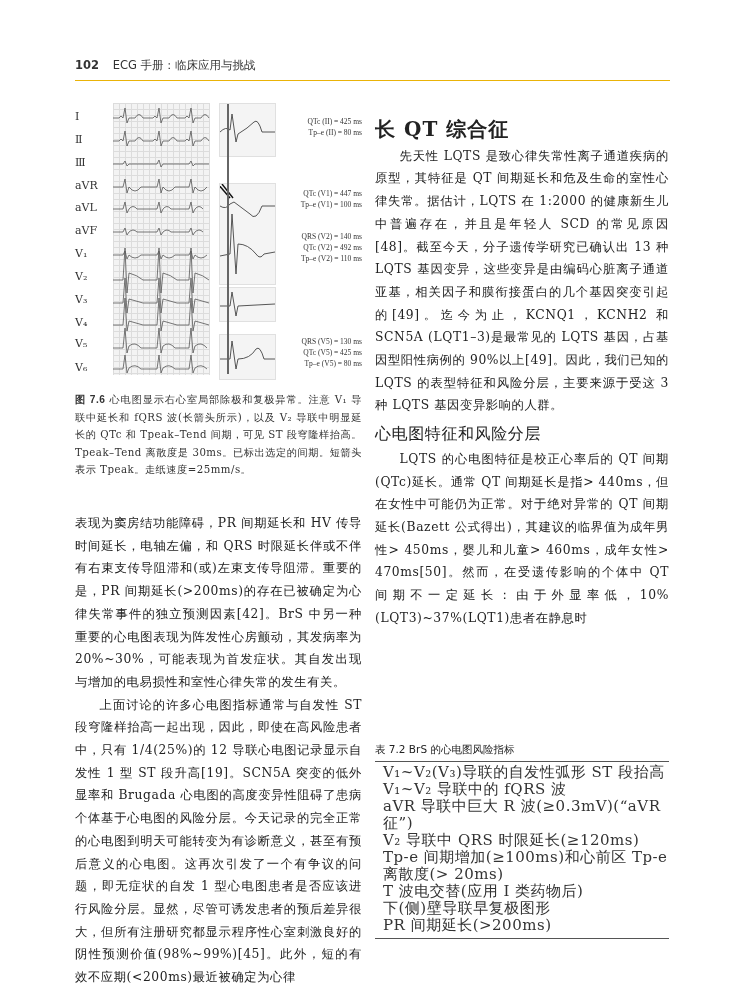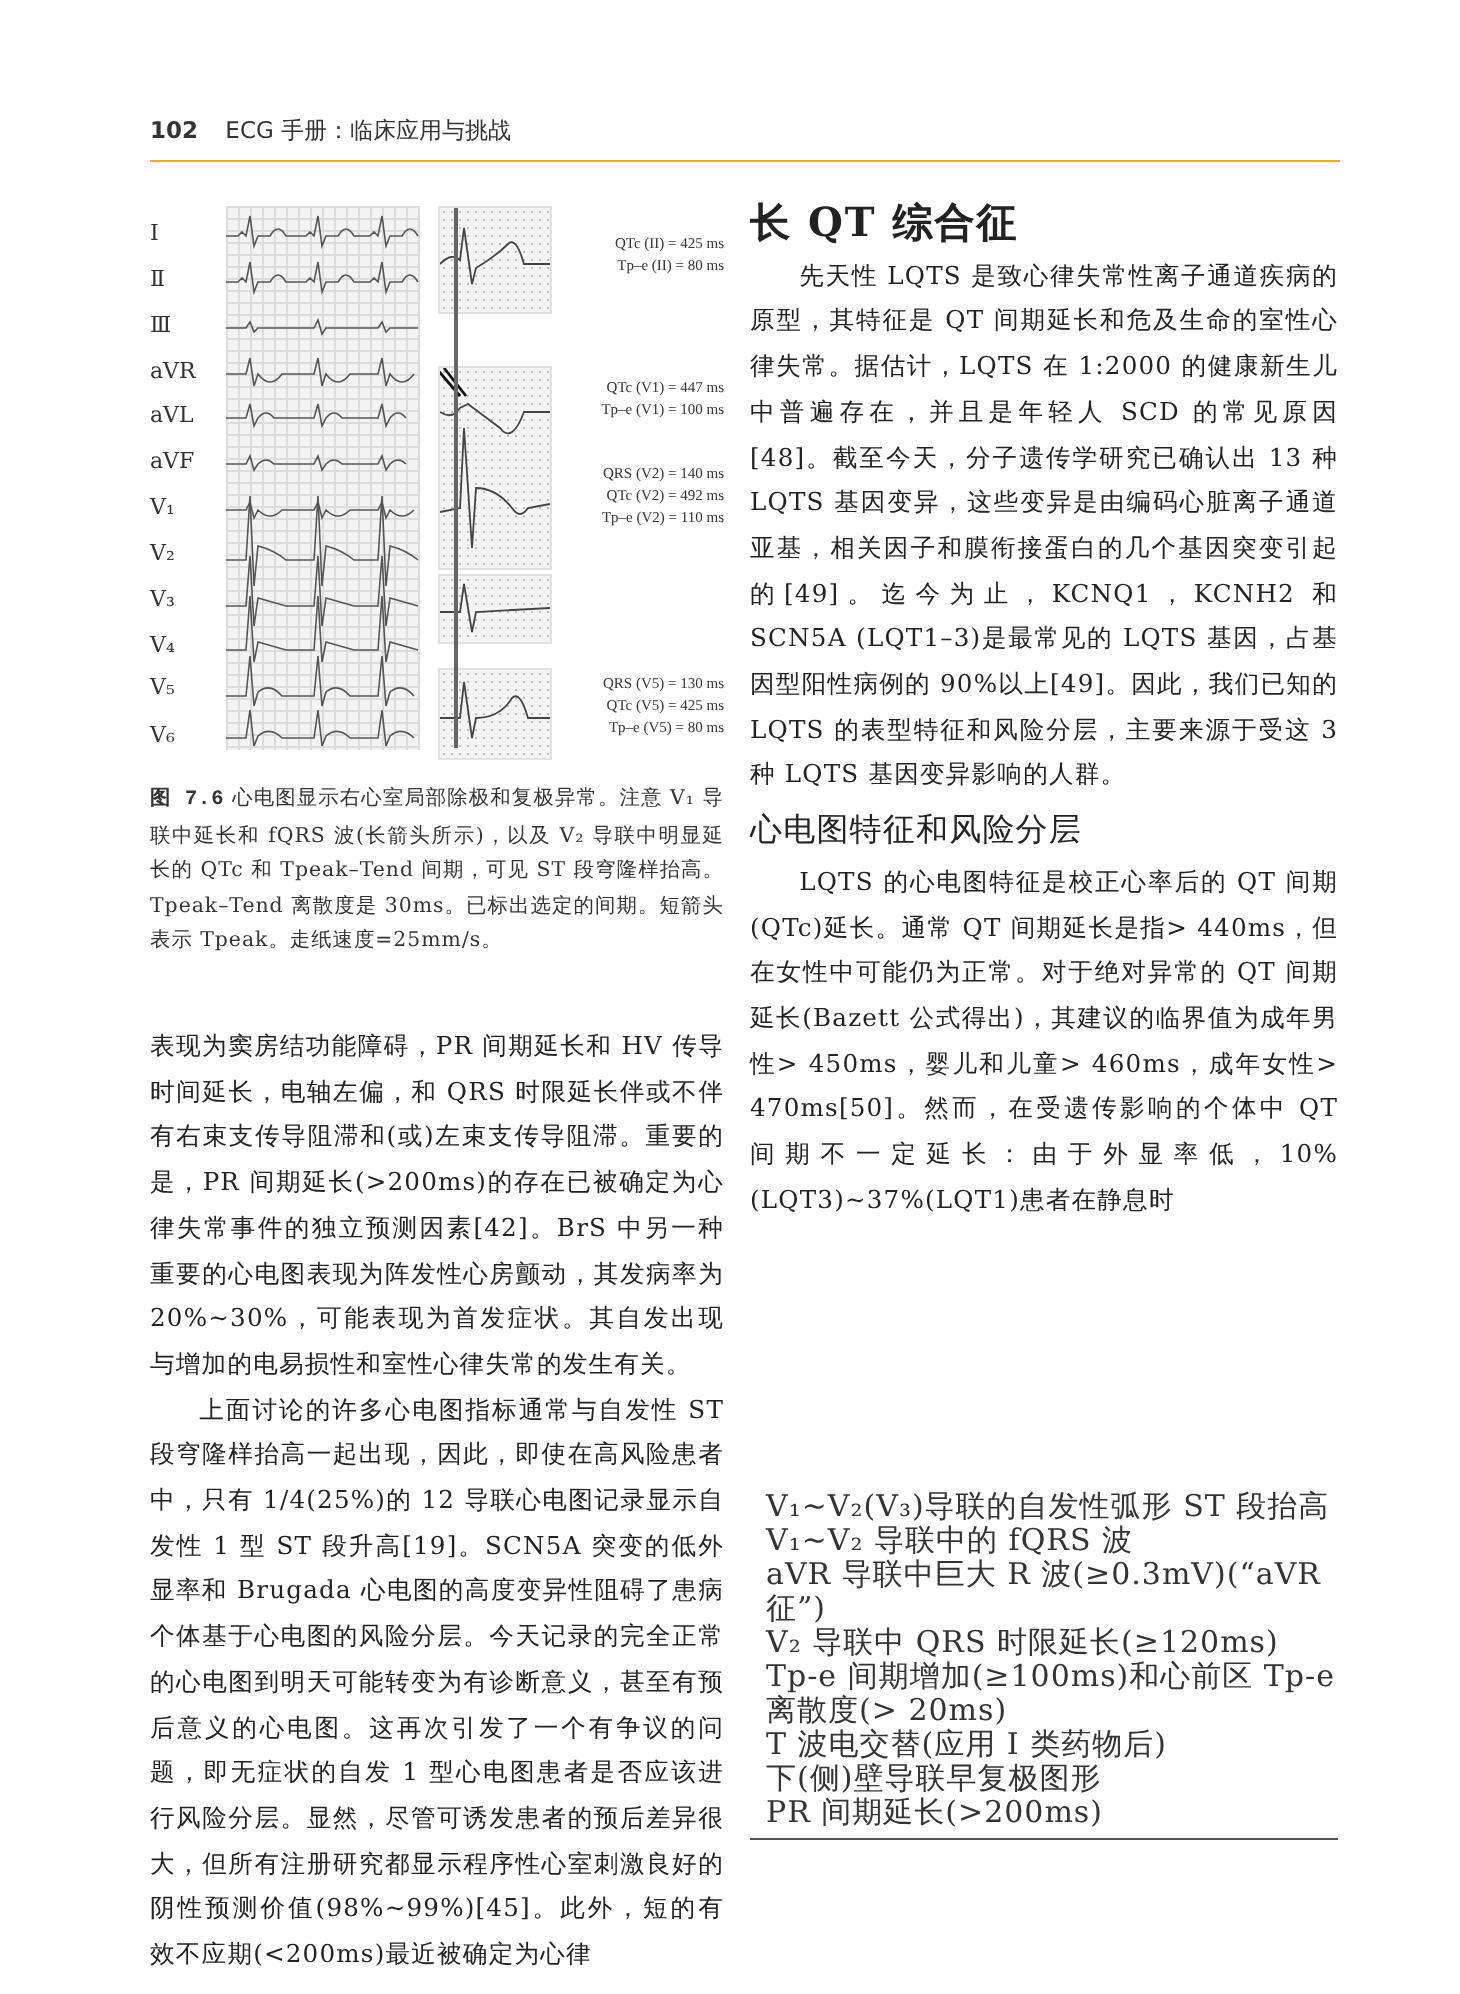--- a/index.html
+++ b/index.html
@@ -22,22 +22,22 @@
                background-size:6px 6px; }
   .lead-label { position:absolute; left:0; width:34px; text-align:left; font-size:11px; font-family:"DejaVu Serif",serif; color:#333; }
   .zoom-box { position:absolute; left:144px; width:55px; background-color:#f4f4f4;
               background-image:radial-gradient(#bbb 0.6px, transparent 0.7px); background-size:4px 4px;
               border:1px solid #e0e0e0; }
   .vline { position:absolute; left:152px; top:4px; width:2px; height:270px; background:#666; }
   .meas { position:absolute; left:205px; width:82px; text-align:right; font-family:Liberation Serif, serif;
           font-size:7.5px; line-height:11px; color:#333; }
   .caption { position:absolute; left:75px; top:391px; width:287px; font-size:10.2px; line-height:17.5px;
              letter-spacing:0.5px; text-align:justify; color:#333; }
-  .caption b { font-family:Liberation Mono, monospace; }
-  h2.sec { margin:2px 0 4px 0; font-size:20px; font-weight:bold; font-family:"DejaVu Serif",serif; letter-spacing:1px; }
+  .caption b { font-family:Liberation Sans, sans-serif; }
+  h2.sec { margin:20px 0 4px 0; font-size:20px; font-weight:bold; font-family:"DejaVu Serif",serif; letter-spacing:1px; }
   h3.sub { margin:6px 0 2px 0; font-size:16px; font-weight:normal; font-family:Liberation Sans, sans-serif; }
   .table { position:absolute; left:375px; top:743px; width:294px; }
   .table .title { font-family:"DejaVu Sans","Liberation Sans",sans-serif; font-size:10.5px; padding-bottom:4px; border-bottom:1.5px solid #555; }
   .table .row { font-size:15px; line-height:17px; letter-spacing:0.5px; color:#333; padding-left:8px; }
   .table .rows { padding-top:2px; padding-bottom:4px; border-bottom:1.5px solid #555; }
   svg { position:absolute; }
 </style>
 </head>
 <body>
 
@@ -136,20 +136,21 @@
 </div>
 
 <div class="col col-right" style="top:98px">
   <h2 class="sec">长 QT 综合征</h2>
   <p class="p indent">先天性 LQTS 是致心律失常性离子通道疾病的原型，其特征是 QT 间期延长和危及生命的室性心律失常。据估计，LQTS 在 1:2000 的健康新生儿中普遍存在，并且是年轻人 SCD 的常见原因[48]。截至今天，分子遗传学研究已确认出 13 种 LQTS 基因变异，这些变异是由编码心脏离子通道亚基，相关因子和膜衔接蛋白的几个基因突变引起的[49]。迄今为止，KCNQ1，KCNH2 和 SCN5A (LQT1–3)是最常见的 LQTS 基因，占基因型阳性病例的 90%以上[49]。因此，我们已知的 LQTS 的表型特征和风险分层，主要来源于受这 3 种 LQTS 基因变异影响的人群。</p>
   <h3 class="sub">心电图特征和风险分层</h3>
   <p class="p indent">LQTS 的心电图特征是校正心率后的 QT 间期(QTc)延长。通常 QT 间期延长是指&gt; 440ms，但在女性中可能仍为正常。对于绝对异常的 QT 间期延长(Bazett 公式得出)，其建议的临界值为成年男性&gt; 450ms，婴儿和儿童&gt; 460ms，成年女性&gt; 470ms[50]。然而，在受遗传影响的个体中 QT 间期不一定延长：由于外显率低，10%(LQT3)~37%(LQT1)患者在静息时</p>
 </div>
 
 <div class="table">
+  <div class="title">表 7.2   BrS 的心电图风险指标</div>
   <div class="rows">
     <div class="row">V₁~V₂(V₃)导联的自发性弧形 ST 段抬高</div>
     <div class="row">V₁~V₂ 导联中的 fQRS 波</div>
     <div class="row">aVR 导联中巨大 R 波(≥0.3mV)(“aVR 征”)</div>
     <div class="row">V₂ 导联中 QRS 时限延长(≥120ms)</div>
     <div class="row">Tp-e 间期增加(≥100ms)和心前区 Tp-e 离散度(&gt; 20ms)</div>
     <div class="row">T 波电交替(应用 Ⅰ 类药物后)</div>
     <div class="row">下(侧)壁导联早复极图形</div>
     <div class="row">PR 间期延长(&gt;200ms)</div>
   </div>

